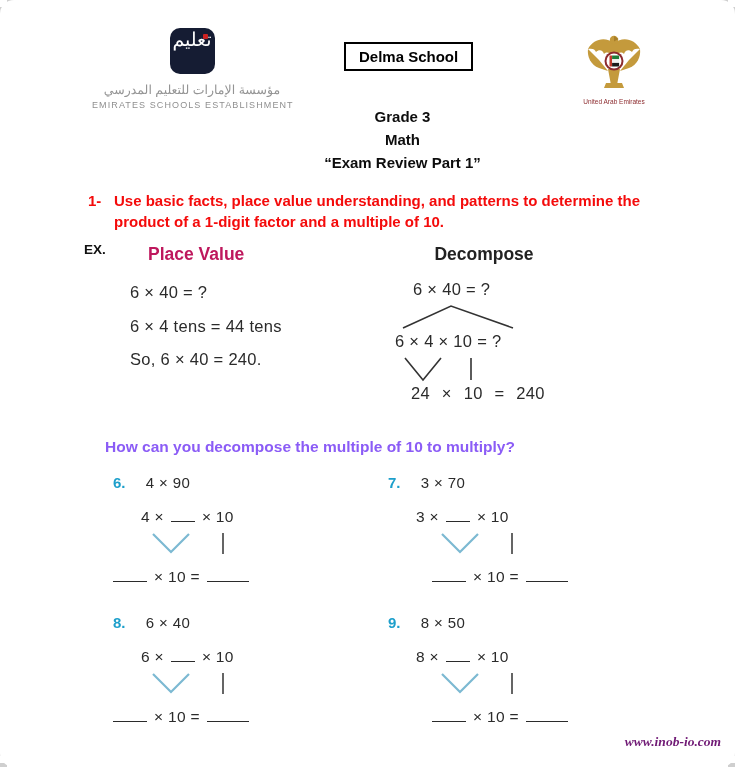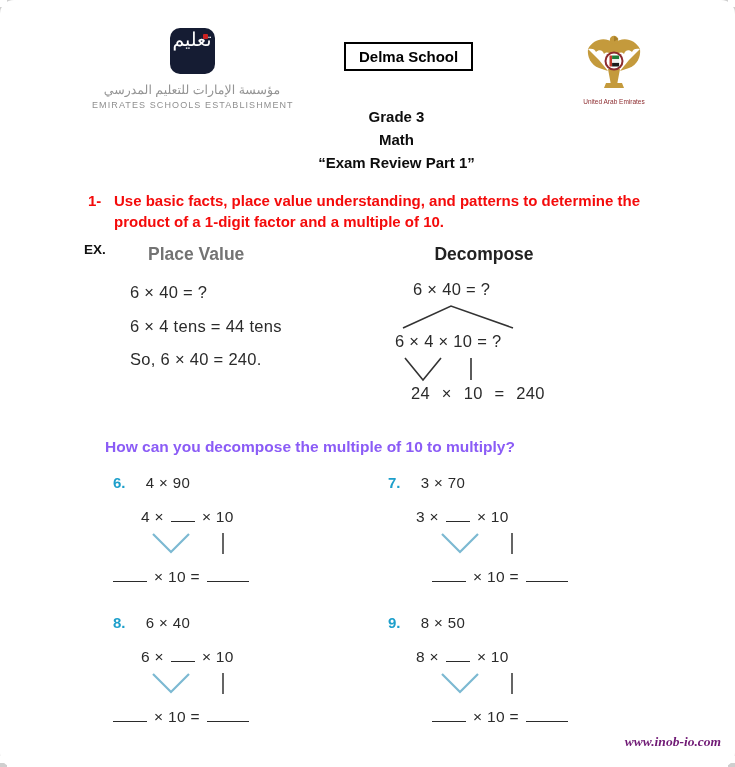--- a/index.html
+++ b/index.html
@@ -30,35 +30,35 @@
   .logo-english { font-size:9px; color:#8f8f8f; letter-spacing:1.1px; margin-top:3px; white-space:nowrap; }
 
   .school-box {
     position:absolute; left:344px; top:42px; padding:4px 13px;
     border:2px solid #000; font-weight:bold; font-size:15px; color:#000; background:#fff;
   }
 
   .emblem-block { position:absolute; left:582px; top:33px; width:64px; text-align:center; }
   .emblem-caption { font-size:6.5px; color:#8c2b2e; margin-top:1px; }
 
-  .title-block { position:absolute; left:64px; top:108px; width:665px; text-align:center;
+  .title-block { position:absolute; left:70px; top:108px; width:665px; text-align:center;
     font-weight:bold; font-size:15px; color:#0d0d0d; }
   .title-block div { margin-bottom:6px; }
 
   
   .instruction { position:absolute; left:88px; top:190px; display:flex;
     color:#f40b0b; font-weight:bold; font-size:15px; line-height:21px; }
   .instr-num { width:26px; flex:none; }
   .instr-text { width:575px; }
 
   
   .ex-label { position:absolute; left:84px; top:242px; font-weight:bold; font-size:13.5px; color:#111; }
 
   .place-value { position:absolute; left:130px; top:244px; color:#2b2b2b; }
-  .pv-title { margin-left:18px; font-size:17.5px; font-weight:bold; color:#737373; }
+  .pv-title { margin-left:18px; font-size:17.5px; font-weight:bold; color:#be185d; }
   .pv-lines { margin-top:11px; }
   .pv-line { font-size:16.5px; line-height:33.5px; letter-spacing:0.3px; }
 
   .decompose { position:absolute; left:395px; top:244px; width:210px; height:170px; color:#2b2b2b; }
   .dc-title { position:absolute; left:0; top:0; width:178px; text-align:center;
     font-size:17.5px; font-weight:bold; color:#222; }
   .dc-line1 { position:absolute; left:18px; top:36px; font-size:16.5px; letter-spacing:0.3px; }
   .dc-svg1  { position:absolute; left:6px;  top:60px; }
   .dc-line2 { position:absolute; left:0px;  top:88px; font-size:16.5px; letter-spacing:0.3px; }
   .dc-svg2  { position:absolute; left:0px;  top:112px; }

